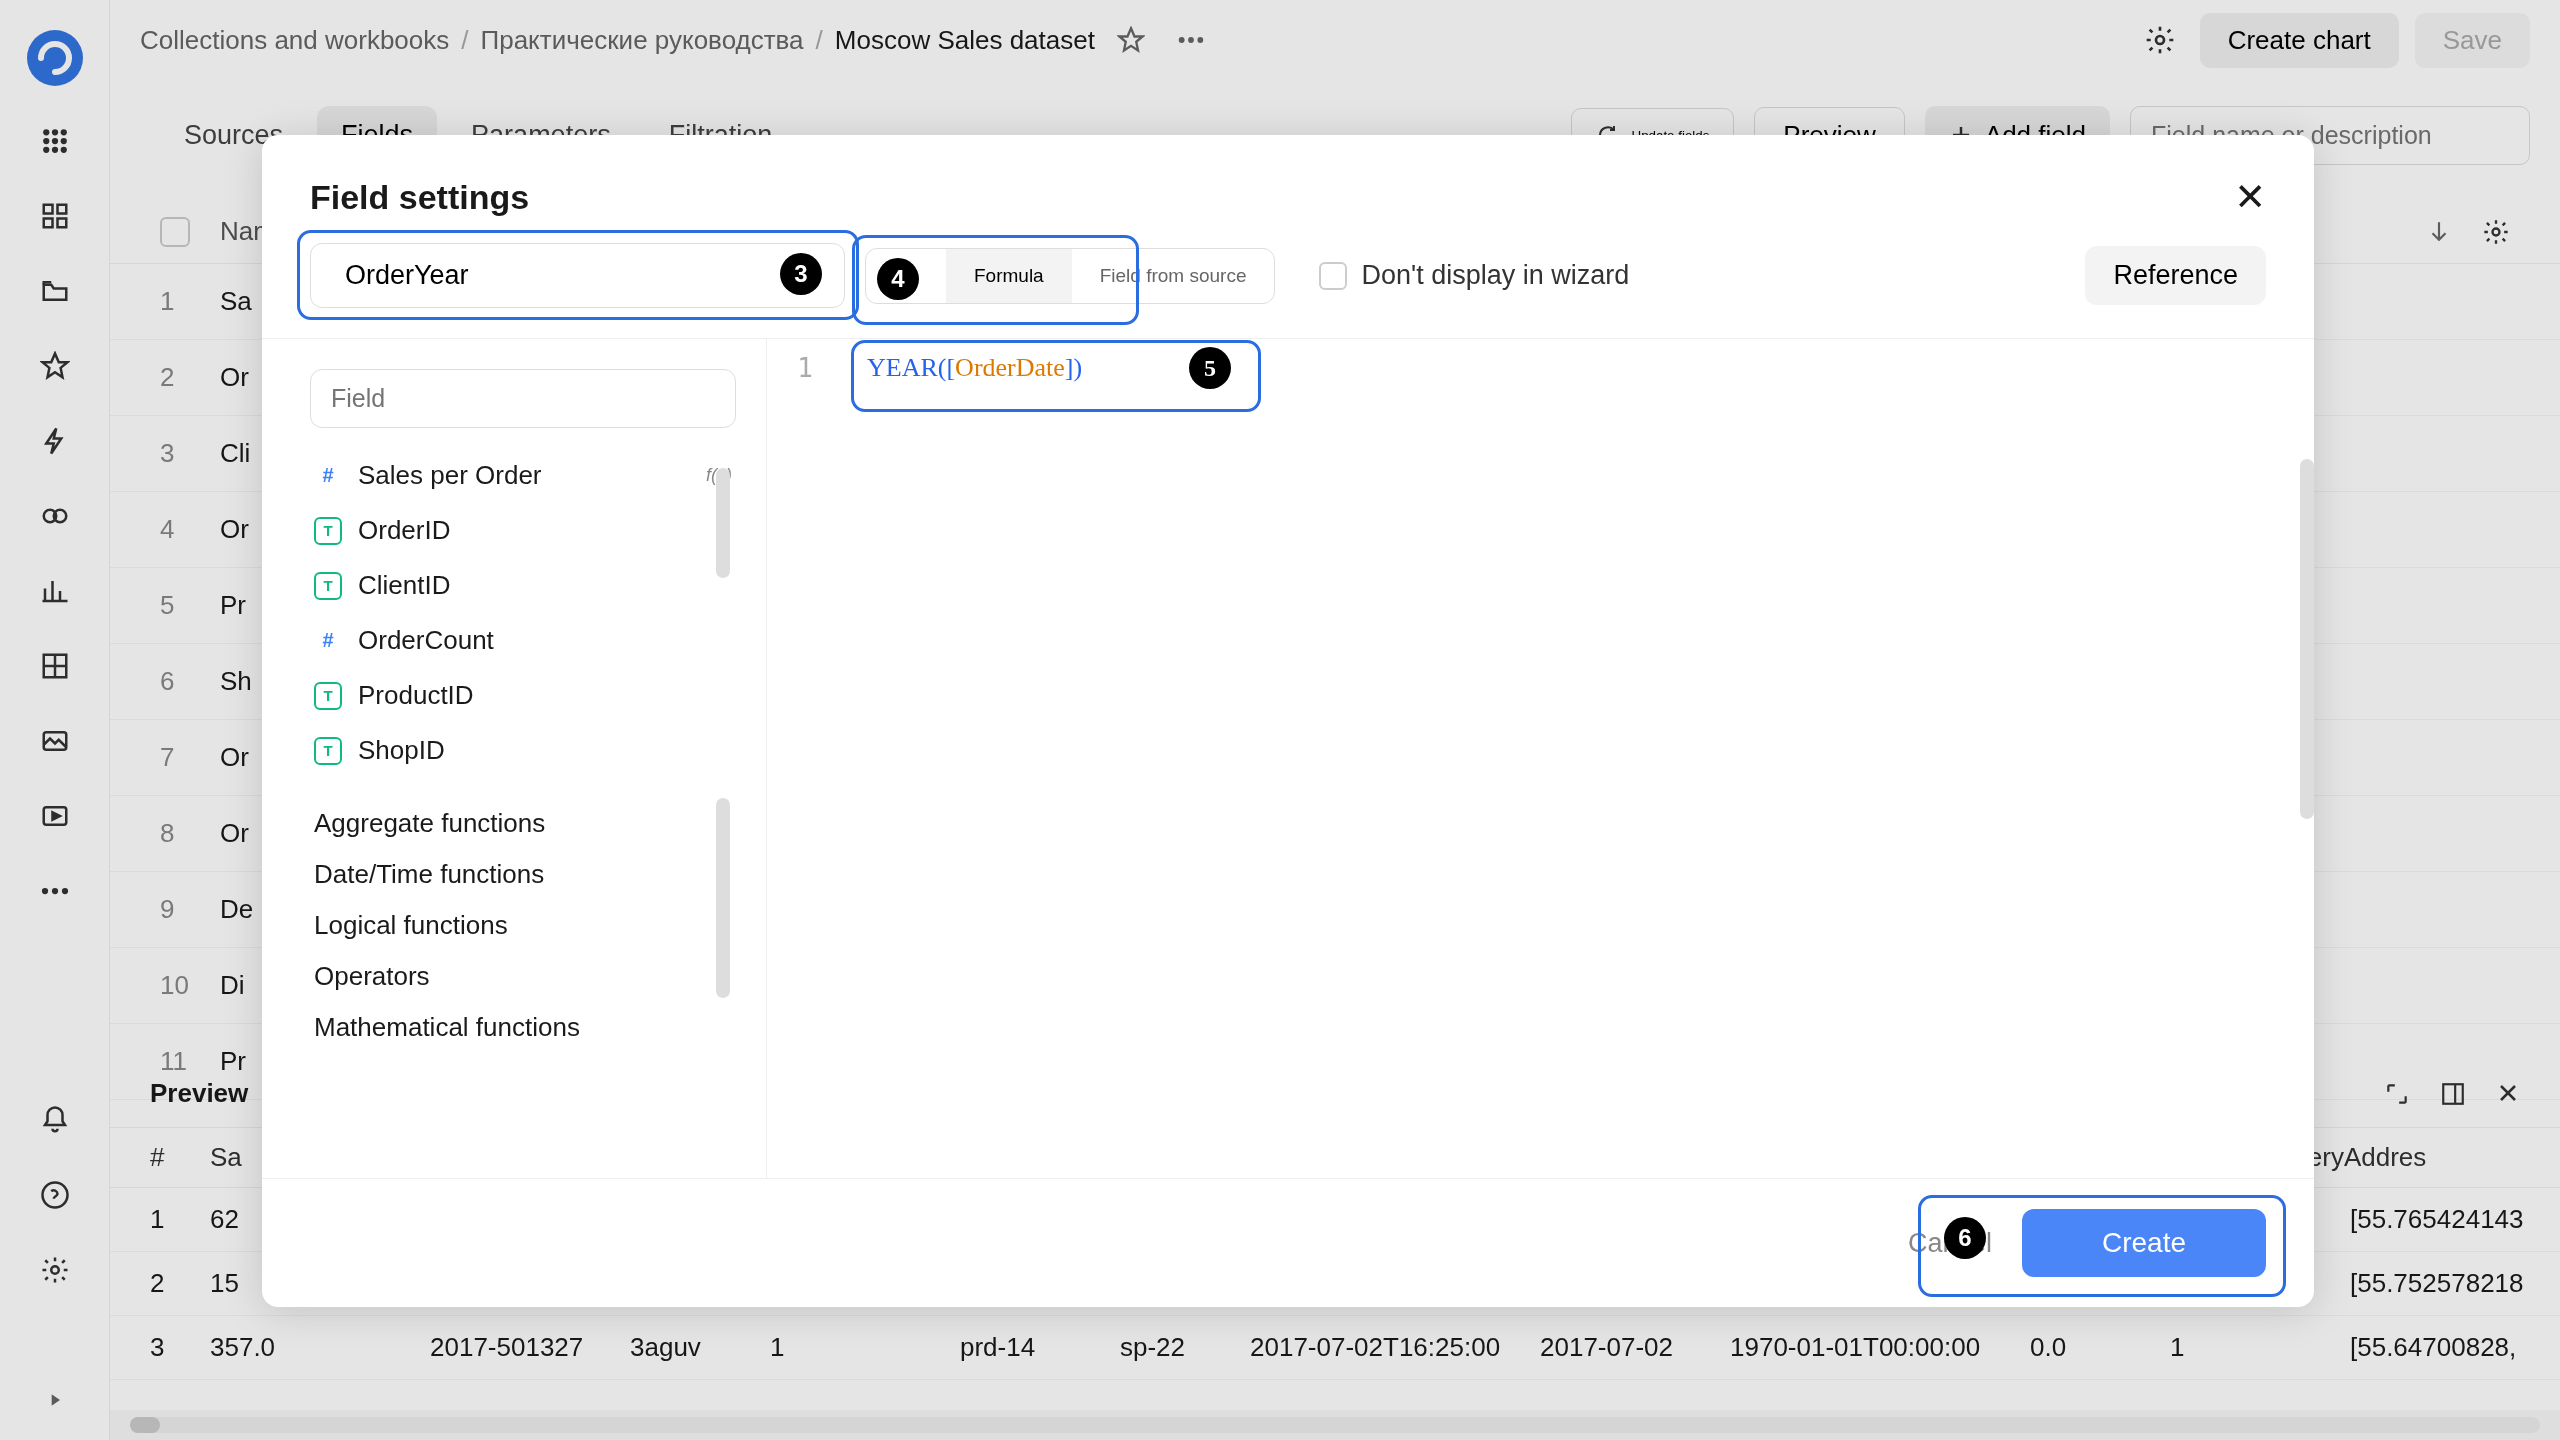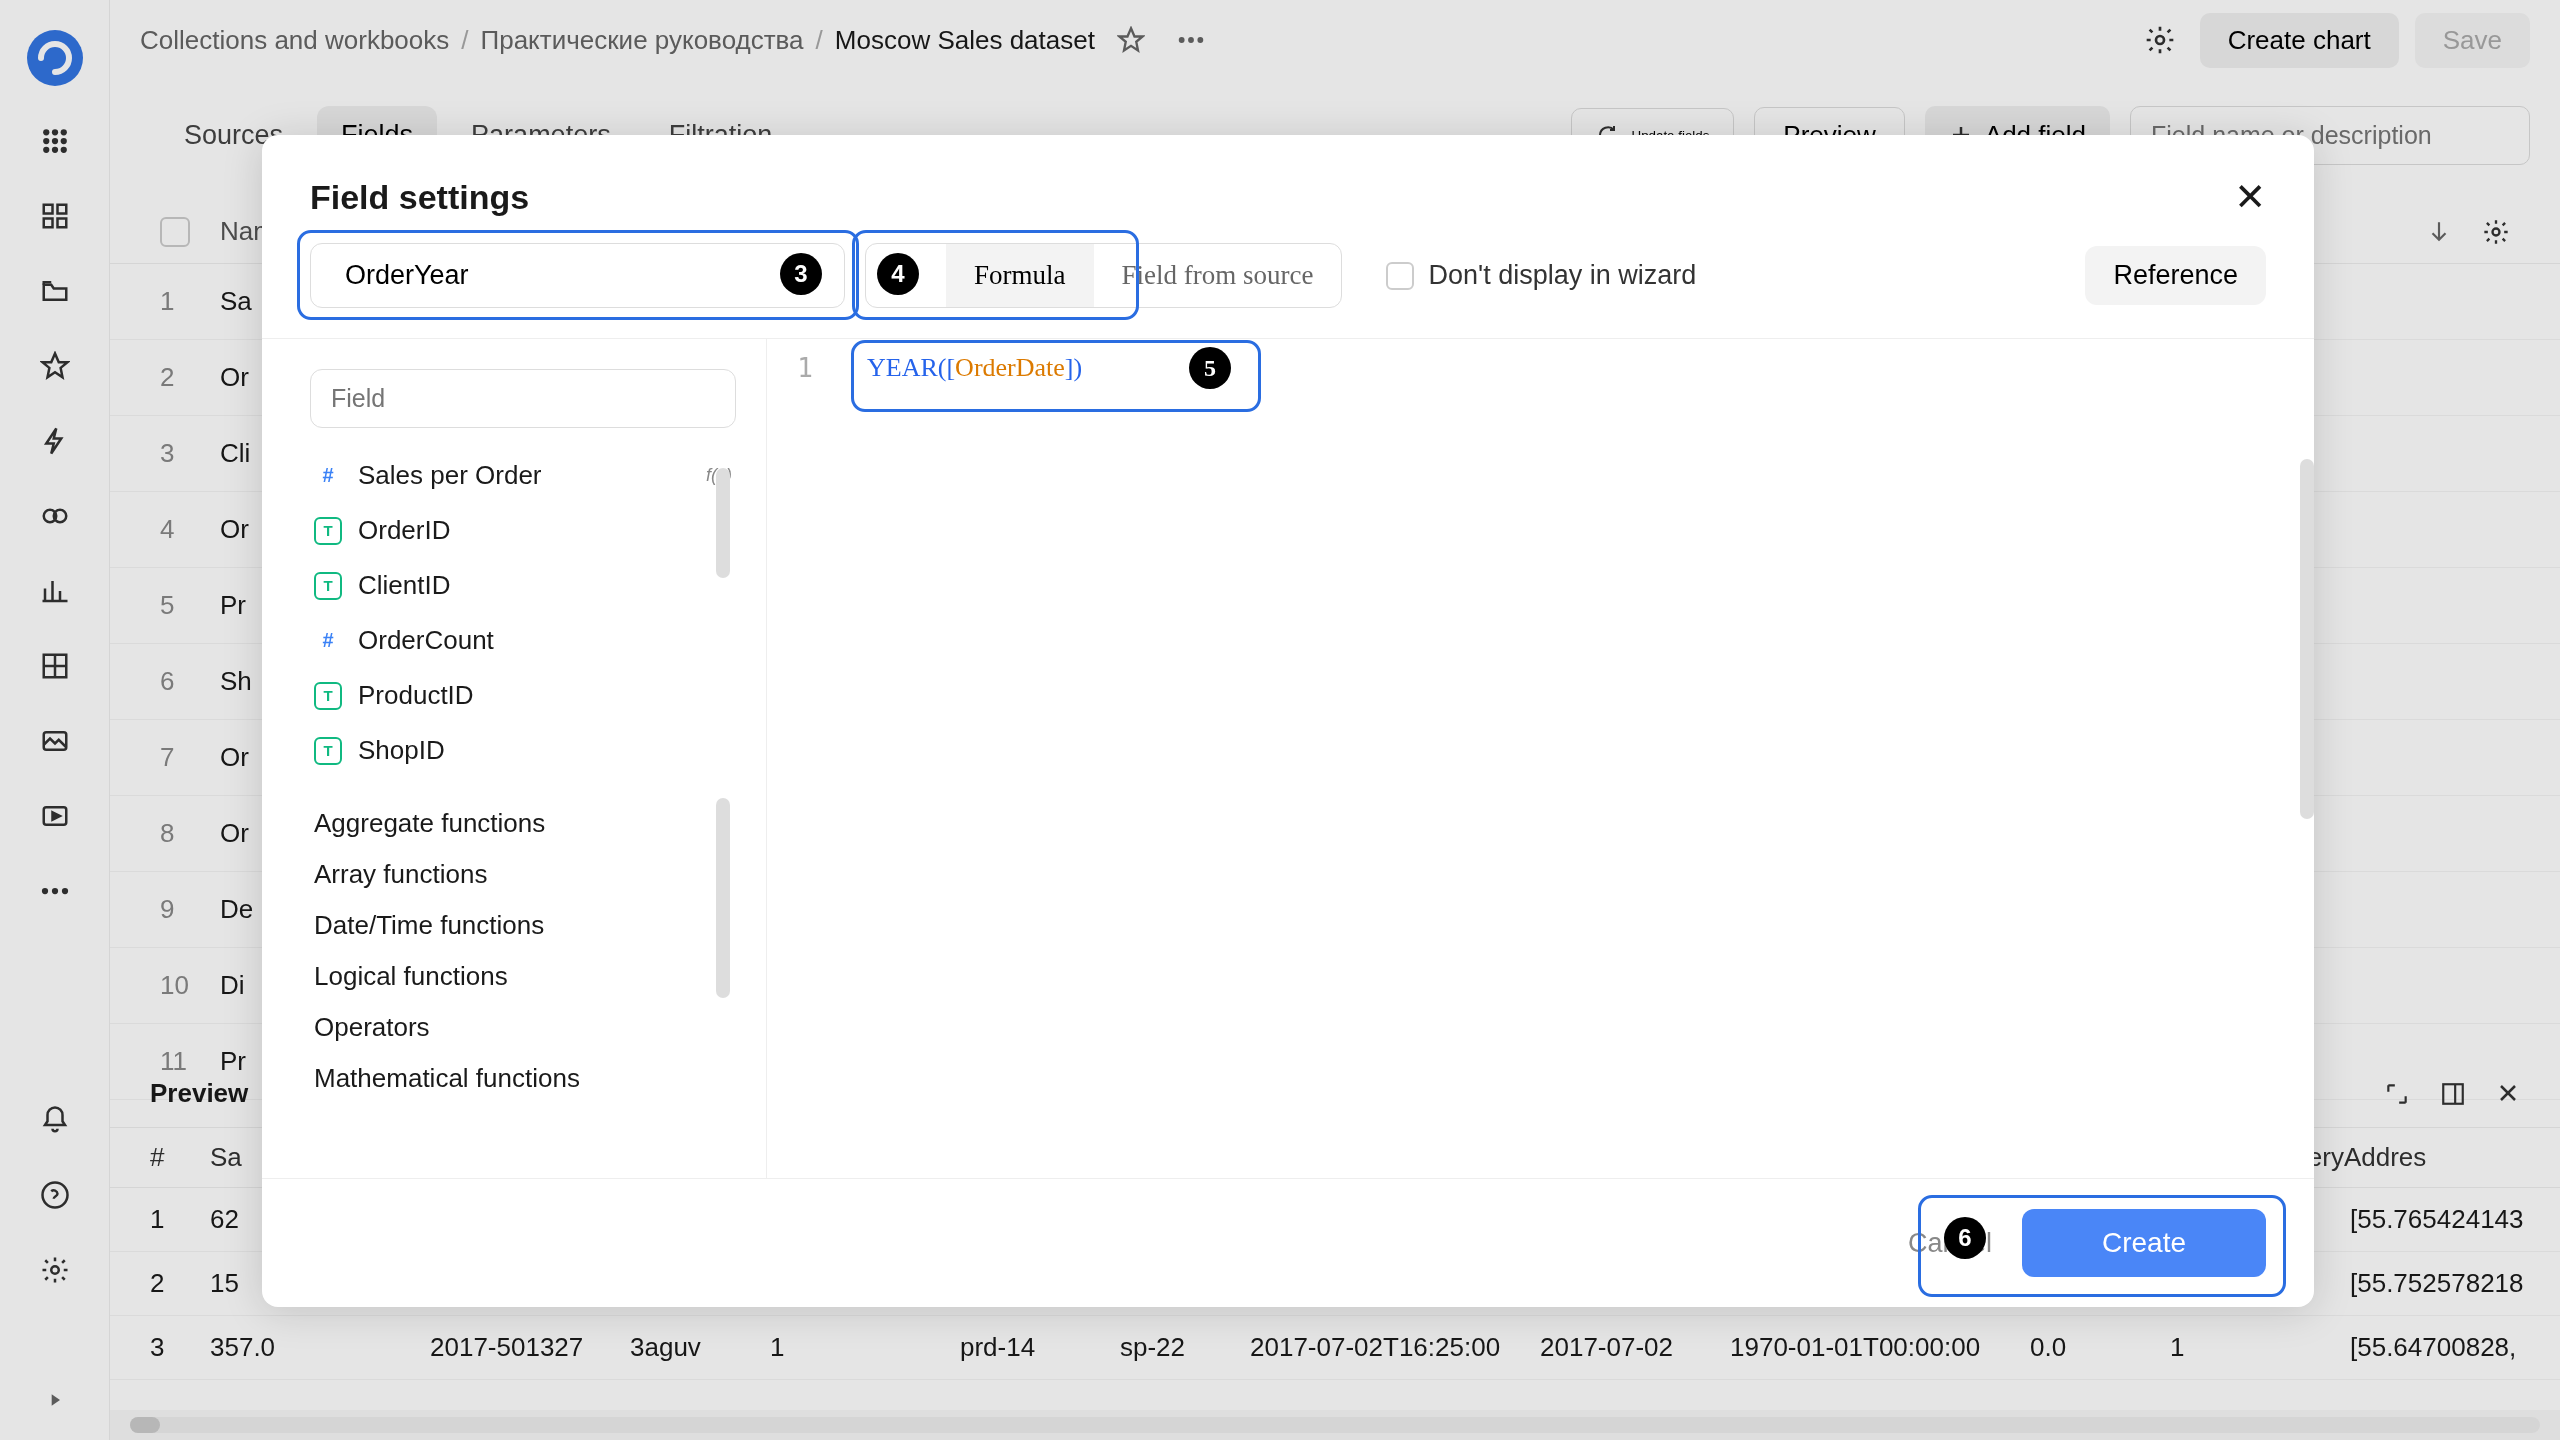--- a/index.html
+++ b/index.html
@@ -66,21 +66,21 @@
 .modal { position: absolute; left: 262px; top: 135px; width: 2052px; height: 1172px; background: #fff; border-radius: 16px; box-shadow: 0 4px 40px rgba(0,0,0,0.15); z-index: 10; display: flex; flex-direction: column; }
 .modal-header { padding: 40px 48px 24px; display: flex; align-items: center; }
 .modal-title { font-size: 34px; font-weight: 600; }
 .modal-close { margin-left: auto; font-size: 38px; cursor: pointer; font-weight: 300; }
 
 .modal-toolbar { padding: 0 48px 30px; display: flex; align-items: center; gap: 20px; }
 .name-input-wrap { position: relative; }
 .name-input { width: 535px; padding: 16px 34px; border: 1px solid #ddd; border-radius: 12px; font-size: 27px; }
 .source-toggle { display: flex; border: 1px solid #ddd; border-radius: 12px; overflow: hidden; }
 .source-toggle-wrap { position: relative; }
-.source-toggle .opt { padding: 16px 28px; font-size: 27px; color: #666; cursor: pointer; font-family: Liberation Serif, serif; }
+.source-toggle .opt { padding: 16px 28px; font-size: 19px; color: #666; cursor: pointer; }
 .source-toggle .opt.active { background: #f3f3f3; color: #000; }
 .check-inline { display: flex; align-items: center; gap: 14px; color: #333; font-size: 27px; margin-left: 24px; }
 .check-box { width: 28px; height: 28px; border: 2px solid #ccc; border-radius: 6px; }
 .ref-btn { margin-left: auto; padding: 14px 28px; border-radius: 12px; background: #f3f3f3; border: none; font-size: 27px; }
 
 .highlight-box { position: absolute; border: 3px solid #2a6de1; border-radius: 14px; pointer-events: none; }
 .highlight-box.h3 { left: -13px; top: -13px; width: 562px; height: 90px; }
 .highlight-box.h4 { left: -13px; top: -13px; width: 287px; height: 90px; }
 
 .badge-circle { width: 42px; height: 42px; border-radius: 50%; background: #000; color: #fff; display: flex; align-items: center; justify-content: center; font-size: 24px; font-weight: 600; position: absolute; z-index: 20; }
@@ -482,21 +482,20 @@
             <span>ProductID</span>
           </div>
           <div class="field-item">
             <span class="type-icon type-text">T</span>
             <span>ShopID</span>
           </div>
         </div>
       <div class="func-list" id="func-list" style="position:relative">
         <div class="scroll-thumb" style="top:0;height:200px"></div>
       <div class="func-cat">Aggregate functions</div>
-          <div class="func-cat">Array functions</div>
           <div class="func-cat">Date/Time functions</div>
           <div class="func-cat">Logical functions</div>
           <div class="func-cat">Operators</div>
           <div class="func-cat">Mathematical functions</div>
         </div>
     </div>
     <div class="editor-panel">
       <div class="editor-line">
         <span class="line-num">1</span>
         <span style="width:30px"></span>

